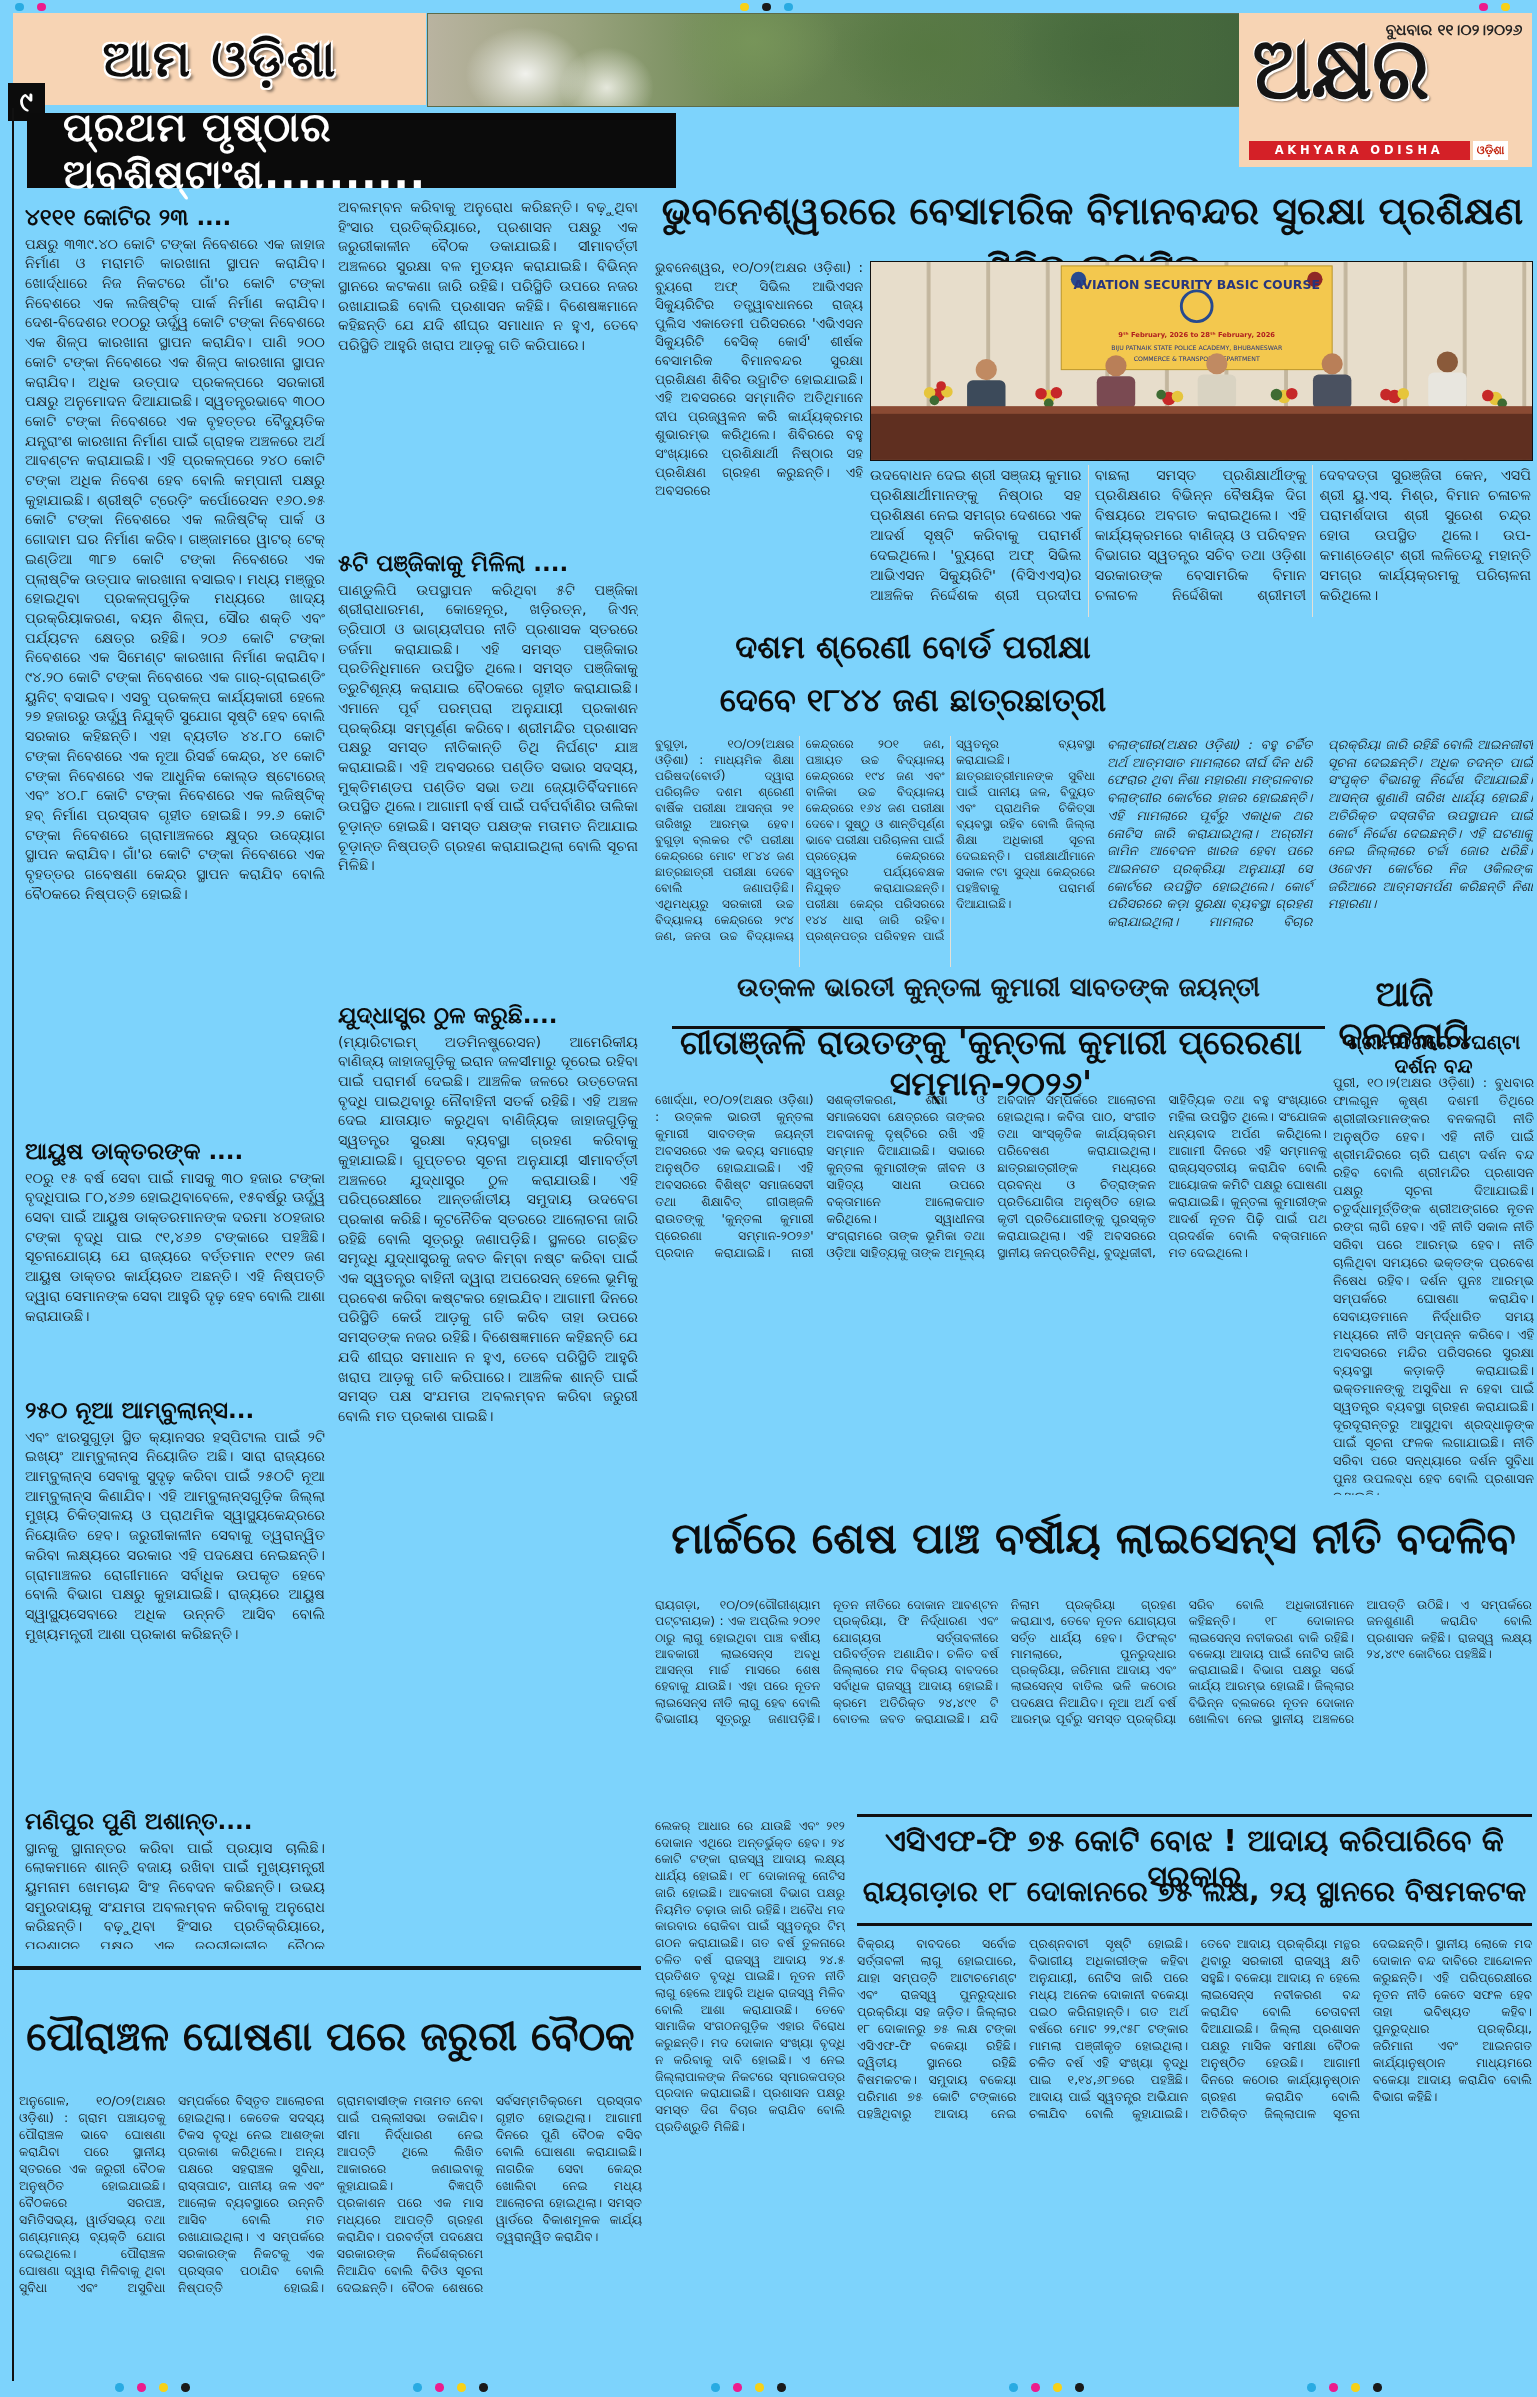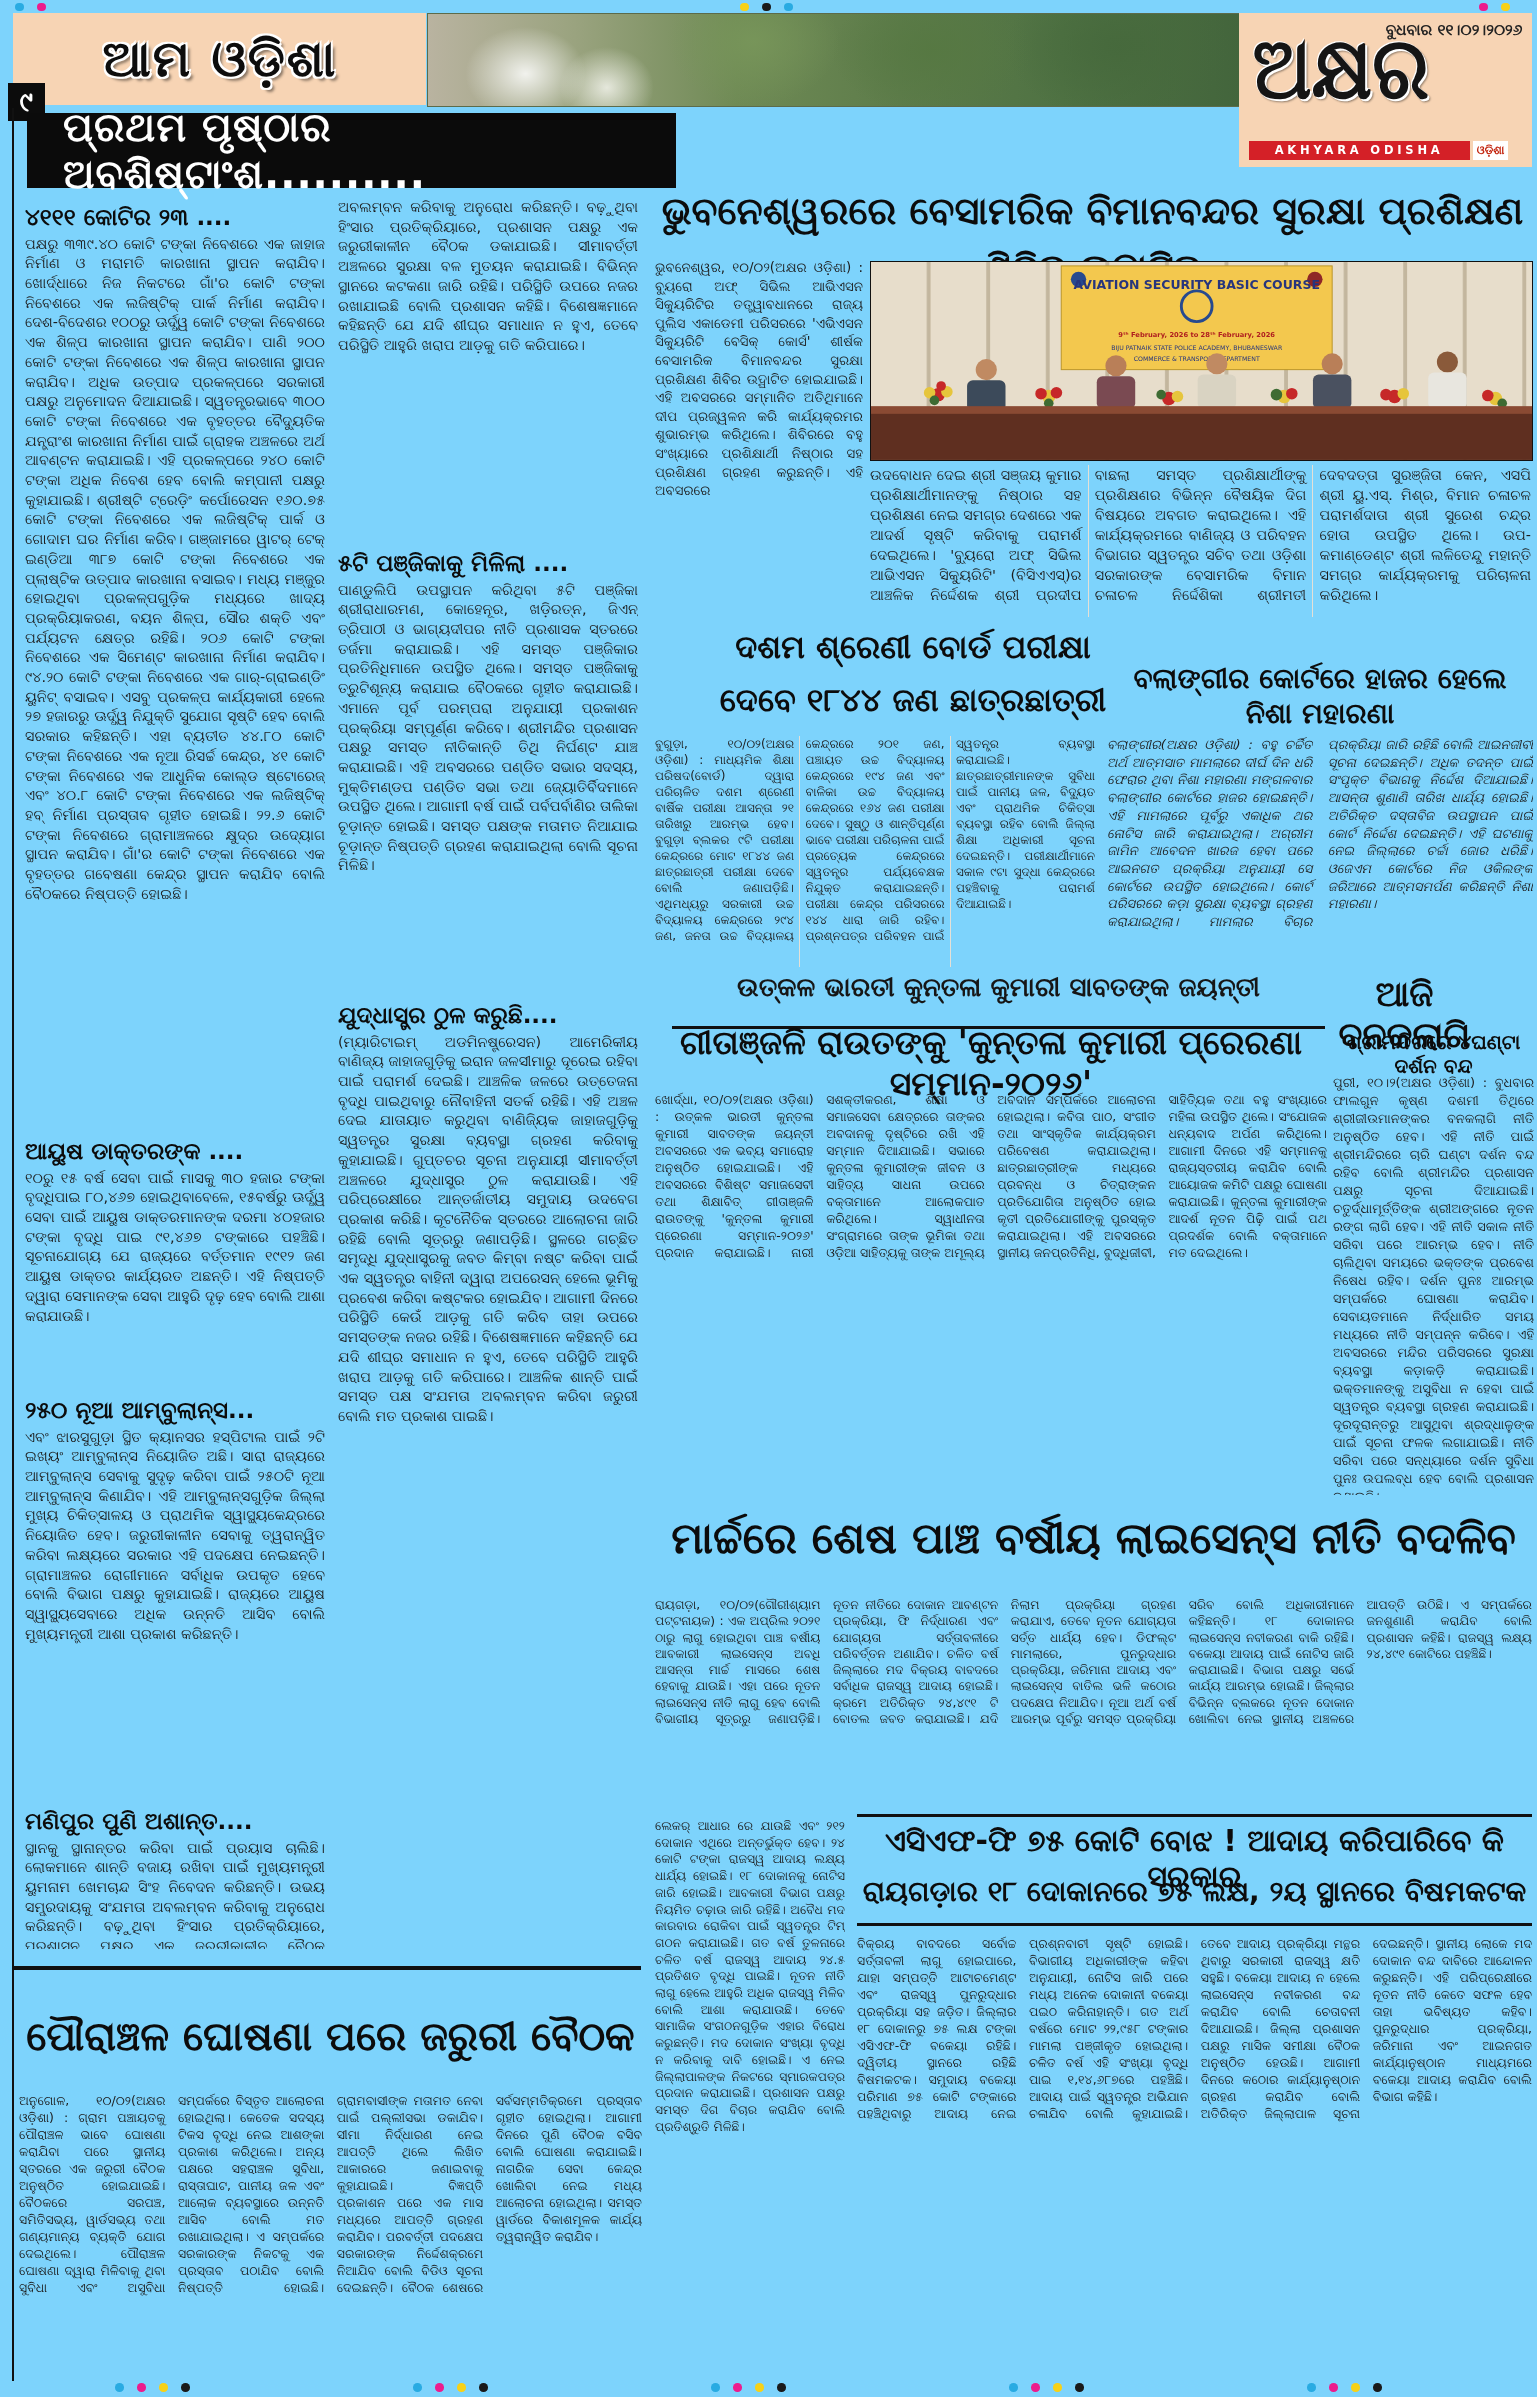--- a/index.html
+++ b/index.html
@@ -194,21 +194,20 @@
     </svg>
   </div>
   <div class="abs body-txt cols3" style="left:870px;top:465px;width:661px;height:152px;font-size:14.4px;line-height:20px;">ଉଦବୋଧନ ଦେଇ ଶ୍ରୀ ସଞ୍ଜୟ କୁମାର ପ୍ରଶିକ୍ଷାର୍ଥୀମାନଙ୍କୁ ନିଷ୍ଠାର ସହ ପ୍ରଶିକ୍ଷଣ ନେଇ ସମଗ୍ର ଦେଶରେ ଏକ ଆଦର୍ଶ ସୃଷ୍ଟି କରିବାକୁ ପରାମର୍ଶ ଦେଇଥିଲେ। 'ବ୍ୟୁରୋ ଅଫ୍ ସିଭିଲ ଆଭିଏସନ ସିକ୍ୟୁରିଟି' (ବିସିଏଏସ୍)ର ଆଞ୍ଚଳିକ ନିର୍ଦ୍ଦେଶକ ଶ୍ରୀ ପ୍ରଦୀପ ବାଛଲା ସମସ୍ତ ପ୍ରଶିକ୍ଷାର୍ଥୀଙ୍କୁ ପ୍ରଶିକ୍ଷଣର ବିଭିନ୍ନ ବୈଷୟିକ ଦିଗ ବିଷୟରେ ଅବଗତ କରାଇଥିଲେ। ଏହି କାର୍ଯ୍ୟକ୍ରମରେ ବାଣିଜ୍ୟ ଓ ପରିବହନ ବିଭାଗର ସ୍ୱତନ୍ତ୍ର ସଚିବ ତଥା ଓଡ଼ିଶା ସରକାରଙ୍କ ବେସାମରିକ ବିମାନ ଚଳାଚଳ ନିର୍ଦ୍ଦେଶିକା ଶ୍ରୀମତୀ ଦେବଦତ୍ତା ସୁରଞ୍ଜିତା କେନ, ଏସପି ଶ୍ରୀ ୟୁ.ଏସ୍. ମିଶ୍ର, ବିମାନ ଚଳାଚଳ ପରାମର୍ଶଦାତା ଶ୍ରୀ ସୁରେଶ ଚନ୍ଦ୍ର ହୋତା ଉପସ୍ଥିତ ଥିଲେ। ଉପ-କମାଣ୍ଡେଣ୍ଟ ଶ୍ରୀ ଲଳିତେନ୍ଦୁ ମହାନ୍ତି ସମଗ୍ର କାର୍ଯ୍ୟକ୍ରମକୁ ପରିଚାଳନା କରିଥିଲେ।</div>
 
   <div class="abs h-xl" style="left:696px;top:621px;width:434px;font-size:32px;line-height:1.65;">
     <div>ଦଶମ ଶ୍ରେଣୀ ବୋର୍ଡ ପରୀକ୍ଷା</div>
     <div>ଦେବେ ୧୮୪୪ ଜଣ ଛାତ୍ରଛାତ୍ରୀ</div>
   </div>
   <div class="abs body-txt cols3" style="left:655px;top:736px;width:440px;height:231px;font-size:12px;line-height:16px;column-gap:11.5px;">ବୁଗୁଡ଼ା, ୧୦/୦୨(ଅକ୍ଷର ଓଡ଼ିଶା) : ମାଧ୍ୟମିକ ଶିକ୍ଷା ପରିଷଦ(ବୋର୍ଡ) ଦ୍ୱାରା ପରିଚାଳିତ ଦଶମ ଶ୍ରେଣୀ ବାର୍ଷିକ ପରୀକ୍ଷା ଆସନ୍ତା ୨୧ ତାରିଖରୁ ଆରମ୍ଭ ହେବ। ବୁଗୁଡ଼ା ବ୍ଲକର ୯ଟି ପରୀକ୍ଷା କେନ୍ଦ୍ରରେ ମୋଟ ୧୮୪୪ ଜଣ ଛାତ୍ରଛାତ୍ରୀ ପରୀକ୍ଷା ଦେବେ ବୋଲି ଜଣାପଡ଼ିଛି। ଏଥିମଧ୍ୟରୁ ସରକାରୀ ଉଚ୍ଚ ବିଦ୍ୟାଳୟ କେନ୍ଦ୍ରରେ ୨୯୪ ଜଣ, ଜନତା ଉଚ୍ଚ ବିଦ୍ୟାଳୟ କେନ୍ଦ୍ରରେ ୨୦୧ ଜଣ, ପଞ୍ଚାୟତ ଉଚ୍ଚ ବିଦ୍ୟାଳୟ କେନ୍ଦ୍ରରେ ୧୯୪ ଜଣ ଏବଂ ବାଳିକା ଉଚ୍ଚ ବିଦ୍ୟାଳୟ କେନ୍ଦ୍ରରେ ୧୬୪ ଜଣ ପରୀକ୍ଷା ଦେବେ। ସୁଷ୍ଠୁ ଓ ଶାନ୍ତିପୂର୍ଣ୍ଣ ଭାବେ ପରୀକ୍ଷା ପରିଚାଳନା ପାଇଁ ପ୍ରତ୍ୟେକ କେନ୍ଦ୍ରରେ ସ୍ୱତନ୍ତ୍ର ପର୍ଯ୍ୟବେକ୍ଷକ ନିଯୁକ୍ତ କରାଯାଇଛନ୍ତି। ପରୀକ୍ଷା କେନ୍ଦ୍ର ପରିସରରେ ୧୪୪ ଧାରା ଜାରି ରହିବ। ପ୍ରଶ୍ନପତ୍ର ପରିବହନ ପାଇଁ ସ୍ୱତନ୍ତ୍ର ବ୍ୟବସ୍ଥା କରାଯାଇଛି। ଛାତ୍ରଛାତ୍ରୀମାନଙ୍କ ସୁବିଧା ପାଇଁ ପାନୀୟ ଜଳ, ବିଦ୍ୟୁତ ଏବଂ ପ୍ରାଥମିକ ଚିକିତ୍ସା ବ୍ୟବସ୍ଥା ରହିବ ବୋଲି ଜିଲ୍ଲା ଶିକ୍ଷା ଅଧିକାରୀ ସୂଚନା ଦେଇଛନ୍ତି। ପରୀକ୍ଷାର୍ଥୀମାନେ ସକାଳ ୯ଟା ସୁଦ୍ଧା କେନ୍ଦ୍ରରେ ପହଞ୍ଚିବାକୁ ପରାମର୍ଶ ଦିଆଯାଇଛି।</div>
 
-  <div class="abs h-xl" style="left:1107px;top:661px;width:426px;font-size:28px;line-height:1.25;">ବଲାଙ୍ଗୀର କୋର୍ଟରେ ହାଜର ହେଲେ ନିଶା ମହାରଣା</div>
   <div class="abs body-txt cols2" style="left:1107px;top:736px;width:426px;height:231px;font-size:13px;line-height:17.7px;">ବଲାଙ୍ଗୀର(ଅକ୍ଷର ଓଡ଼ିଶା) : ବହୁ ଚର୍ଚ୍ଚିତ ଅର୍ଥ ଆତ୍ମସାତ ମାମଲାରେ ଦୀର୍ଘ ଦିନ ଧରି ଫେରାର ଥିବା ନିଶା ମହାରଣା ମଙ୍ଗଳବାର ବଲାଙ୍ଗୀର କୋର୍ଟରେ ହାଜର ହୋଇଛନ୍ତି। ଏହି ମାମଲାରେ ପୂର୍ବରୁ ଏକାଧିକ ଥର ନୋଟିସ ଜାରି କରାଯାଇଥିଲା। ଅଗ୍ରୀମ ଜାମିନ ଆବେଦନ ଖାରଜ ହେବା ପରେ ଆଇନଗତ ପ୍ରକ୍ରିୟା ଅନୁଯାୟୀ ସେ କୋର୍ଟରେ ଉପସ୍ଥିତ ହୋଇଥିଲେ। କୋର୍ଟ ପରିସରରେ କଡ଼ା ସୁରକ୍ଷା ବ୍ୟବସ୍ଥା ଗ୍ରହଣ କରାଯାଇଥିଲା। ମାମଲାର ବିଚାର ପ୍ରକ୍ରିୟା ଜାରି ରହିଛି ବୋଲି ଆଇନଜୀବୀ ସୂଚନା ଦେଇଛନ୍ତି। ଅଧିକ ତଦନ୍ତ ପାଇଁ ସଂପୃକ୍ତ ବିଭାଗକୁ ନିର୍ଦ୍ଦେଶ ଦିଆଯାଇଛି। ଆସନ୍ତା ଶୁଣାଣି ତାରିଖ ଧାର୍ଯ୍ୟ ହୋଇଛି। ଅତିରିକ୍ତ ଦସ୍ତାବିଜ ଉପସ୍ଥାପନ ପାଇଁ କୋର୍ଟ ନିର୍ଦ୍ଦେଶ ଦେଇଛନ୍ତି। ଏହି ଘଟଣାକୁ ନେଇ ଜିଲ୍ଲାରେ ଚର୍ଚ୍ଚା ଜୋର ଧରିଛି। ଓଜେଏମ କୋର୍ଟରେ ନିଜ ଓକିଲଙ୍କ ଜରିଆରେ ଆତ୍ମସମର୍ପଣ କରିଛନ୍ତି ନିଶା ମହାରଣା।</div>
 
   <div class="abs kicker" style="left:672px;top:972px;width:653px;">ଉତ୍କଳ ଭାରତୀ କୁନ୍ତଳା କୁମାରୀ ସାବତଙ୍କ ଜୟନ୍ତୀ</div>
   <div class="abs h-xl" style="left:655px;top:1022px;width:672px;font-size:33px;line-height:1.25;">ଗୀତାଞ୍ଜଳି ରାଉତଙ୍କୁ 'କୁନ୍ତଳା କୁମାରୀ ପ୍ରେରଣା ସମ୍ମାନ-୨୦୨୬'</div>
   <div class="abs body-txt cols4" style="left:655px;top:1091px;width:672px;height:403px;font-size:12.5px;line-height:17px;">ଖୋର୍ଦ୍ଧା, ୧୦/୦୨(ଅକ୍ଷର ଓଡ଼ିଶା) : ଉତ୍କଳ ଭାରତୀ କୁନ୍ତଳା କୁମାରୀ ସାବତଙ୍କ ଜୟନ୍ତୀ ଅବସରରେ ଏକ ଭବ୍ୟ ସମାରୋହ ଅନୁଷ୍ଠିତ ହୋଇଯାଇଛି। ଏହି ଅବସରରେ ବିଶିଷ୍ଟ ସମାଜସେବୀ ତଥା ଶିକ୍ଷାବିତ୍ ଗୀତାଞ୍ଜଳି ରାଉତଙ୍କୁ 'କୁନ୍ତଳା କୁମାରୀ ପ୍ରେରଣା ସମ୍ମାନ-୨୦୨୬' ପ୍ରଦାନ କରାଯାଇଛି। ନାରୀ ସଶକ୍ତୀକରଣ, ଶିକ୍ଷା ଓ ସମାଜସେବା କ୍ଷେତ୍ରରେ ତାଙ୍କର ଅବଦାନକୁ ଦୃଷ୍ଟିରେ ରଖି ଏହି ସମ୍ମାନ ଦିଆଯାଇଛି। ସଭାରେ କୁନ୍ତଳା କୁମାରୀଙ୍କ ଜୀବନ ଓ ସାହିତ୍ୟ ସାଧନା ଉପରେ ବକ୍ତାମାନେ ଆଲୋକପାତ କରିଥିଲେ। ସ୍ୱାଧୀନତା ସଂଗ୍ରାମରେ ତାଙ୍କ ଭୂମିକା ତଥା ଓଡ଼ିଆ ସାହିତ୍ୟକୁ ତାଙ୍କ ଅମୂଲ୍ୟ ଅବଦାନ ସମ୍ପର୍କରେ ଆଲୋଚନା ହୋଇଥିଲା। କବିତା ପାଠ, ସଂଗୀତ ତଥା ସାଂସ୍କୃତିକ କାର୍ଯ୍ୟକ୍ରମ ପରିବେଷଣ କରାଯାଇଥିଲା। ଛାତ୍ରଛାତ୍ରୀଙ୍କ ମଧ୍ୟରେ ପ୍ରବନ୍ଧ ଓ ଚିତ୍ରାଙ୍କନ ପ୍ରତିଯୋଗିତା ଅନୁଷ୍ଠିତ ହୋଇ କୃତୀ ପ୍ରତିଯୋଗୀଙ୍କୁ ପୁରସ୍କୃତ କରାଯାଇଥିଲା। ଏହି ଅବସରରେ ସ୍ଥାନୀୟ ଜନପ୍ରତିନିଧି, ବୁଦ୍ଧିଜୀବୀ, ସାହିତ୍ୟିକ ତଥା ବହୁ ସଂଖ୍ୟାରେ ମହିଳା ଉପସ୍ଥିତ ଥିଲେ। ସଂଯୋଜକ ଧନ୍ୟବାଦ ଅର୍ପଣ କରିଥିଲେ। ଆଗାମୀ ଦିନରେ ଏହି ସମ୍ମାନକୁ ରାଜ୍ୟସ୍ତରୀୟ କରାଯିବ ବୋଲି ଆୟୋଜକ କମିଟି ପକ୍ଷରୁ ଘୋଷଣା କରାଯାଇଛି। କୁନ୍ତଳା କୁମାରୀଙ୍କ ଆଦର୍ଶ ନୂତନ ପିଢ଼ି ପାଇଁ ପଥ ପ୍ରଦର୍ଶକ ବୋଲି ବକ୍ତାମାନେ ମତ ଦେଇଥିଲେ।</div>
 
   <div class="abs h-xl" style="left:1306px;top:974px;width:197px;font-size:35px;">ଆଜି ବନକଲାଗି</div>
   <div class="abs h-xl" style="left:1333px;top:1030px;width:201px;font-size:20px;">ଶ୍ରୀମନ୍ଦିରରେ ୪ଘଣ୍ଟା ଦର୍ଶନ ବନ୍ଦ</div>
   <div class="abs body-txt" style="left:1333px;top:1074px;width:201px;height:421px;font-size:13px;line-height:18px;">ପୁରୀ, ୧୦।୨(ଅକ୍ଷର ଓଡ଼ିଶା) : ବୁଧବାର ଫାଲଗୁନ କୃଷ୍ଣ ଦଶମୀ ତିଥିରେ ଶ୍ରୀଜୀଉମାନଙ୍କର ବନକଲାଗି ନୀତି ଅନୁଷ୍ଠିତ ହେବ। ଏହି ନୀତି ପାଇଁ ଶ୍ରୀମନ୍ଦିରରେ ଚାରି ଘଣ୍ଟା ଦର୍ଶନ ବନ୍ଦ ରହିବ ବୋଲି ଶ୍ରୀମନ୍ଦିର ପ୍ରଶାସନ ପକ୍ଷରୁ ସୂଚନା ଦିଆଯାଇଛି। ଚତୁର୍ଦ୍ଧାମୂର୍ତ୍ତିଙ୍କ ଶ୍ରୀଅଙ୍ଗରେ ନୂତନ ରଙ୍ଗ ଲାଗି ହେବ। ଏହି ନୀତି ସକାଳ ନୀତି ସରିବା ପରେ ଆରମ୍ଭ ହେବ। ନୀତି ଚାଲିଥିବା ସମୟରେ ଭକ୍ତଙ୍କ ପ୍ରବେଶ ନିଷେଧ ରହିବ। ଦର୍ଶନ ପୁନଃ ଆରମ୍ଭ ସମ୍ପର୍କରେ ଘୋଷଣା କରାଯିବ। ସେବାୟତମାନେ ନିର୍ଦ୍ଧାରିତ ସମୟ ମଧ୍ୟରେ ନୀତି ସମ୍ପନ୍ନ କରିବେ। ଏହି ଅବସରରେ ମନ୍ଦିର ପରିସରରେ ସୁରକ୍ଷା ବ୍ୟବସ୍ଥା କଡ଼ାକଡ଼ି କରାଯାଇଛି। ଭକ୍ତମାନଙ୍କୁ ଅସୁବିଧା ନ ହେବା ପାଇଁ ସ୍ୱତନ୍ତ୍ର ବ୍ୟବସ୍ଥା ଗ୍ରହଣ କରାଯାଇଛି। ଦୂରଦୂରାନ୍ତରୁ ଆସୁଥିବା ଶ୍ରଦ୍ଧାଳୁଙ୍କ ପାଇଁ ସୂଚନା ଫଳକ ଲଗାଯାଇଛି। ନୀତି ସରିବା ପରେ ସନ୍ଧ୍ୟାରେ ଦର୍ଶନ ସୁବିଧା ପୁନଃ ଉପଲବ୍ଧ ହେବ ବୋଲି ପ୍ରଶାସନ ଜଣାଇଛି।</div>
 

